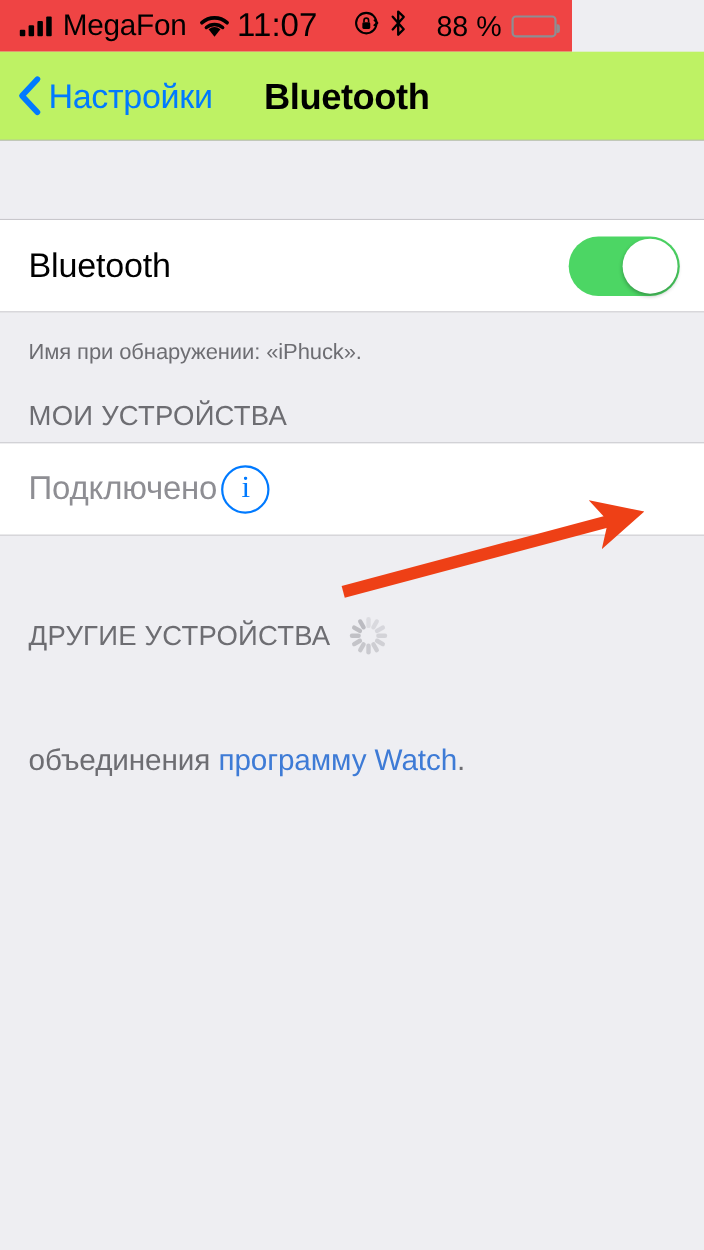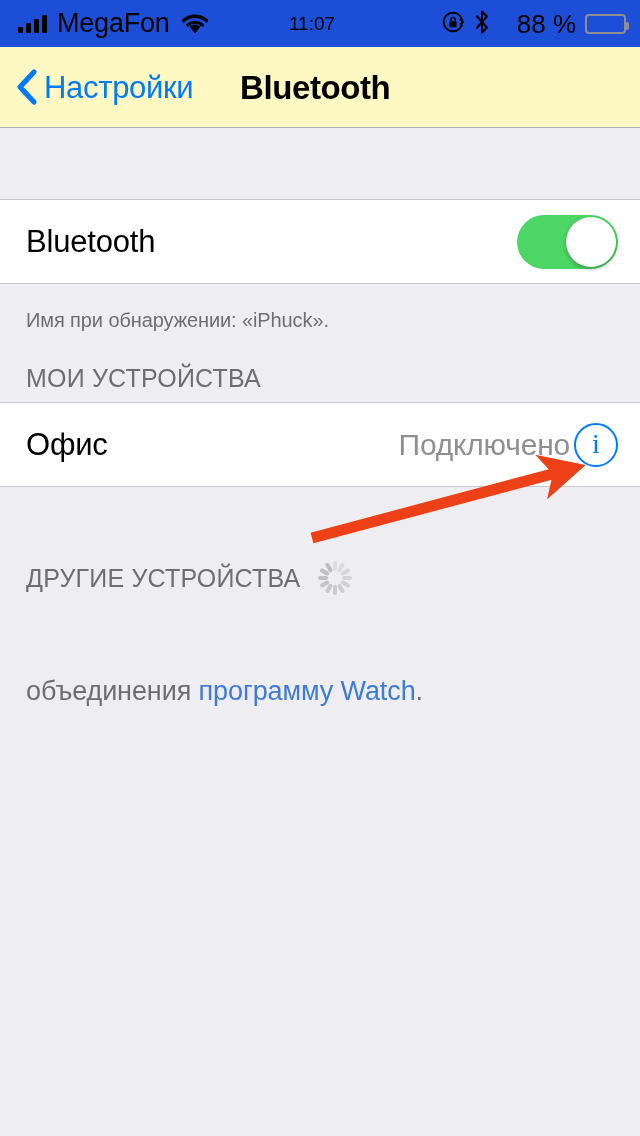--- a/index.html
+++ b/index.html
@@ -16,23 +16,23 @@
     width: 640px;
     height: 1136px;
     overflow: hidden;
     background: #eeeef2;
   }
 
   
   .status-bar {
     position: absolute;
     top: 0; left: 0;
-    width: 640px;
+    width: 520px;
     height: 47px;
-    background: #1d4ed8;
+    background: #ef4444;
     display: flex;
     align-items: center;
   }
   .sb-left {
     position: absolute;
     left: 18px;
     display: flex;
     align-items: center;
     gap: 10px;
   }
@@ -56,21 +56,21 @@
     font-size: 27px;
     color: #000;
     letter-spacing: -0.2px;
     line-height: 1;
   }
   .wifi-icon { display: block; }
   .sb-time {
     position: absolute;
     left: 0; right: 16px;
     text-align: center;
-    font-size: 19px;
+    font-size: 30px;
     color: #000;
     letter-spacing: 0px;
     line-height: 1;
   }
   .sb-right {
     position: absolute;
     right: 14px;
     display: flex;
     align-items: center;
     gap: 9px;
@@ -105,21 +105,21 @@
     background: #8e8e93;
     border-radius: 0 2px 2px 0;
   }
 
   
   .nav-bar {
     position: absolute;
     top: 47px; left: 0;
     width: 640px;
     height: 81px;
-    background: #fef9c3;
+    background: #bef264;
     border-bottom: 1px solid #b2b2b4;
     box-sizing: border-box;
     display: flex;
     align-items: center;
   }
   .back-btn {
     position: absolute;
     left: 14px;
     display: flex;
     align-items: center;
@@ -349,21 +349,20 @@
       </span>
     </div>
 
     <div class="note">Имя при обнаружении: «iPhuck».</div>
 
     <div class="section-header">
       <span>МОИ УСТРОЙСТВА</span>
     </div>
 
     <div class="cell">
-      <span class="cell-title">Офис</span>
       <span class="device-status">Подключено</span>
       <span class="info-btn">
         <span>i</span>
       </span>
     </div>
 
     <div class="section-header" style="padding-top:72px;">
       <span>ДРУГИЕ УСТРОЙСТВА</span>
       <span class="spinner" id="spinner">
           <i style="transform: rotate(0deg); opacity: 0.32;"></i>

